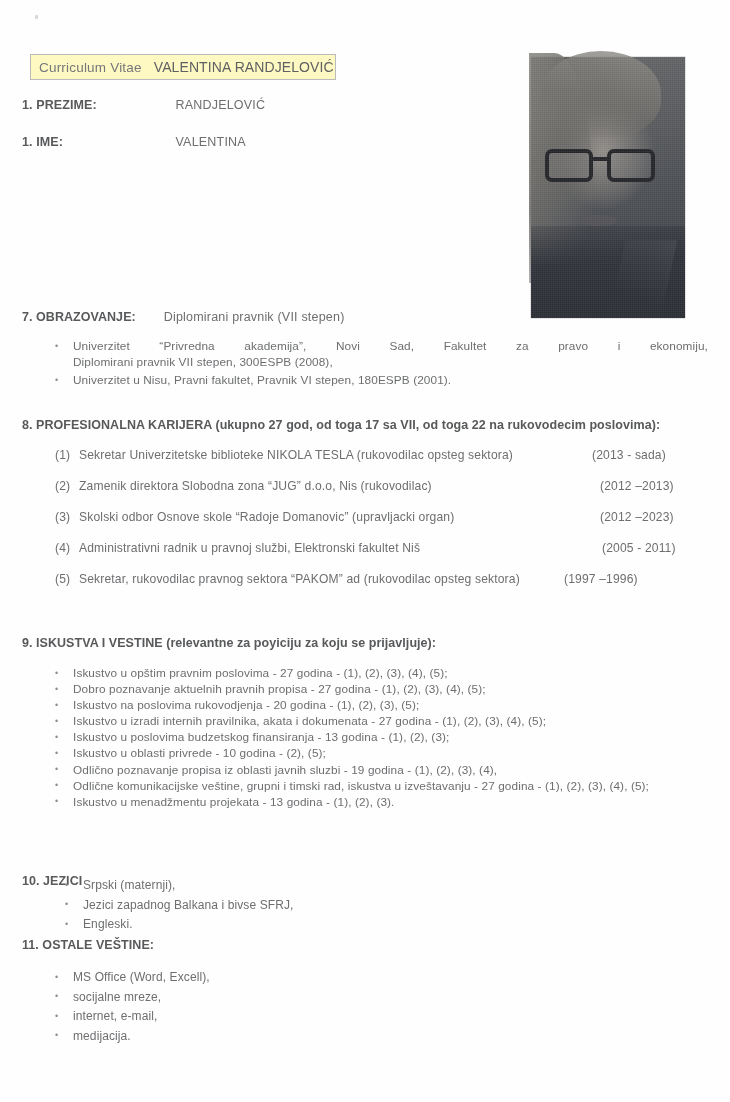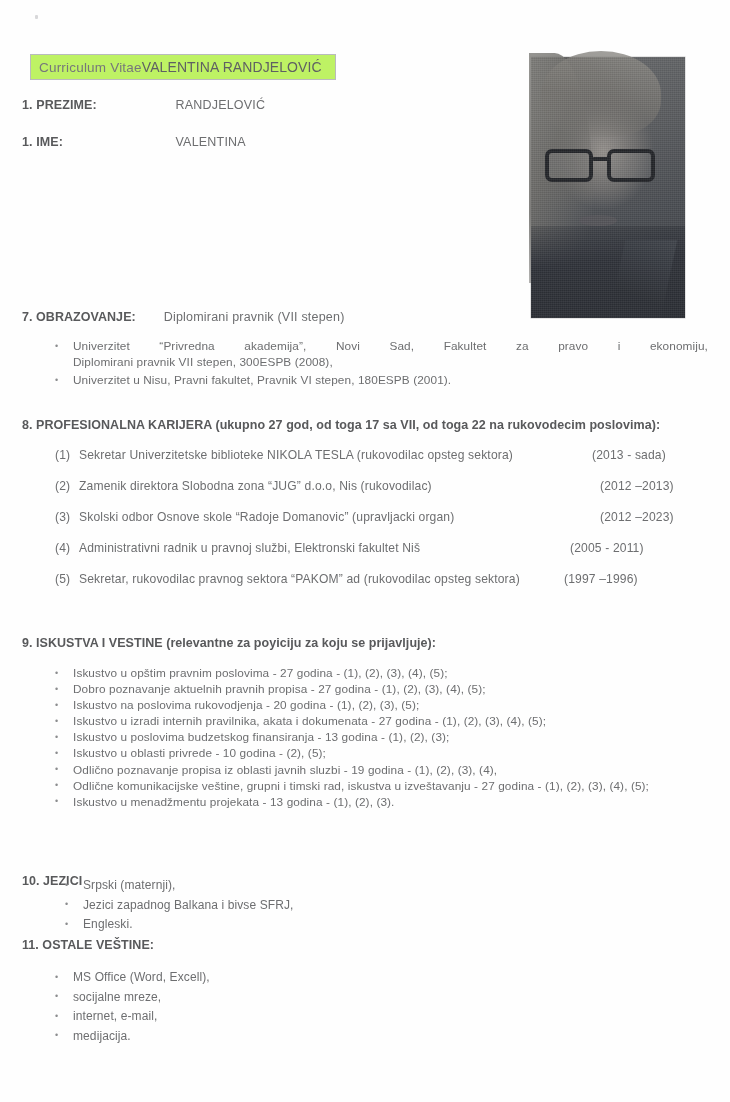--- a/index.html
+++ b/index.html
@@ -31,34 +31,35 @@
   }
 
   
   .cv-box {
     position: absolute;
     left: 30px;
     top: 54px;
     width: 306px;
     height: 26px;
     border: 1px solid #b9bbbd;
-    background: #bef264;
+    background: #fef9c3;
     box-sizing: border-box;
     display: flex;
     align-items: center;
     padding-left: 8px;
     letter-spacing: .2px;
   }
   .cv-box .cv-label {
     font-size: 13.5px;
     color: #76777a;
   }
   .cv-box .cv-name {
     font-size: 14px;
     color: #5f6063;
+    margin-left: 12px;
     letter-spacing: .1px;
   }
 
   
   .field-row {
     position: absolute;
     left: 22px;
     width: 480px;
     font-size: 12.5px;
   }
@@ -240,21 +241,21 @@
     top: 0;
     left: 57px;
   }
   #career .c-date {
     position: absolute;
     top: 0;
   }
   #career .c-row.r1 .c-date { left: 570px; }
   #career .c-row.r2 .c-date { left: 578px; }
   #career .c-row.r3 .c-date { left: 578px; }
-  #career .c-row.r4 .c-date { left: 548px; }
+  #career .c-row.r4 .c-date { left: 580px; }
   #career .c-row.r5 .c-date { left: 542px; }
 
   
   #head-obrazovanje { top: 310px; }
   #head-karijera    { top: 418px; }
   #head-iskustva    { top: 636px; }
   #head-jezici      { top: 874px; }
   #head-ostale      { top: 938px; }
 
   #skills-list { left: 22px; top: 666px; width: 690px; }

